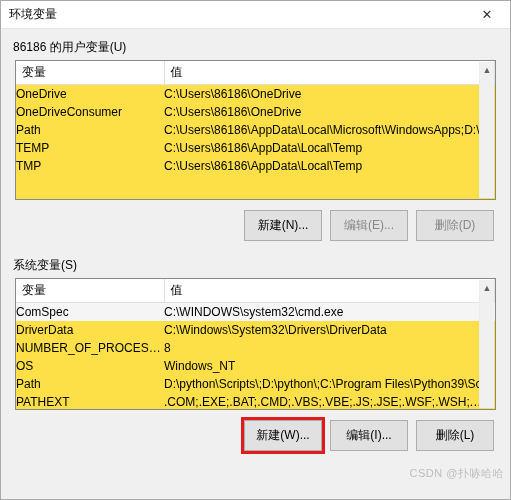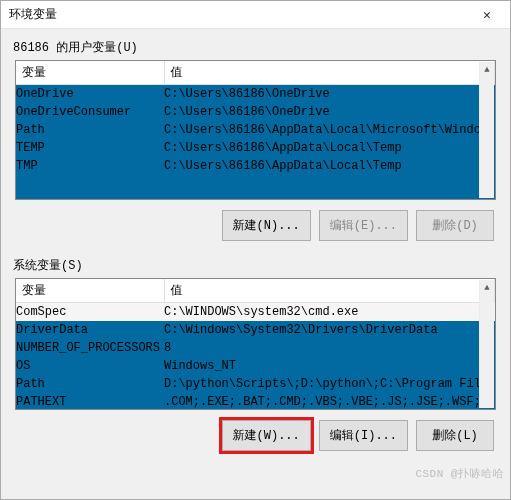--- a/index.html
+++ b/index.html
@@ -13,21 +13,20 @@
     overflow: hidden;
     position: relative;
     color: #000;
   }
   .dialog {
     background: #f0f0f0;
     border: 1px solid #aaa;
     width: 511px;
     height: 500px;
     position: relative;
-    font-family: Liberation Mono, monospace;
   }
   .titlebar {
     height: 28px;
     display: flex;
     align-items: center;
     padding: 0 8px;
     font-size: 12px;
     background: #fff;
     border-bottom: 1px solid #e5e5e5;
   }
@@ -37,21 +36,21 @@
     display:flex; align-items:center; justify-content:center;
     color:#333;
     font-size: 13px;
   }
   .group-label {
     padding: 10px 12px 4px;
     font-size: 12px;
   }
   .table-wrap {
     margin: 0 14px;
-    background: #0369a1;
+    background: #fde047;
     border: 1px solid #888;
     height: 140px;
     overflow: hidden;
     position: relative;
   }
   .table-wrap.sys { height: 132px; }
   .tbl {
     width: 100%;
     border-collapse: collapse;
     table-layout: fixed;

